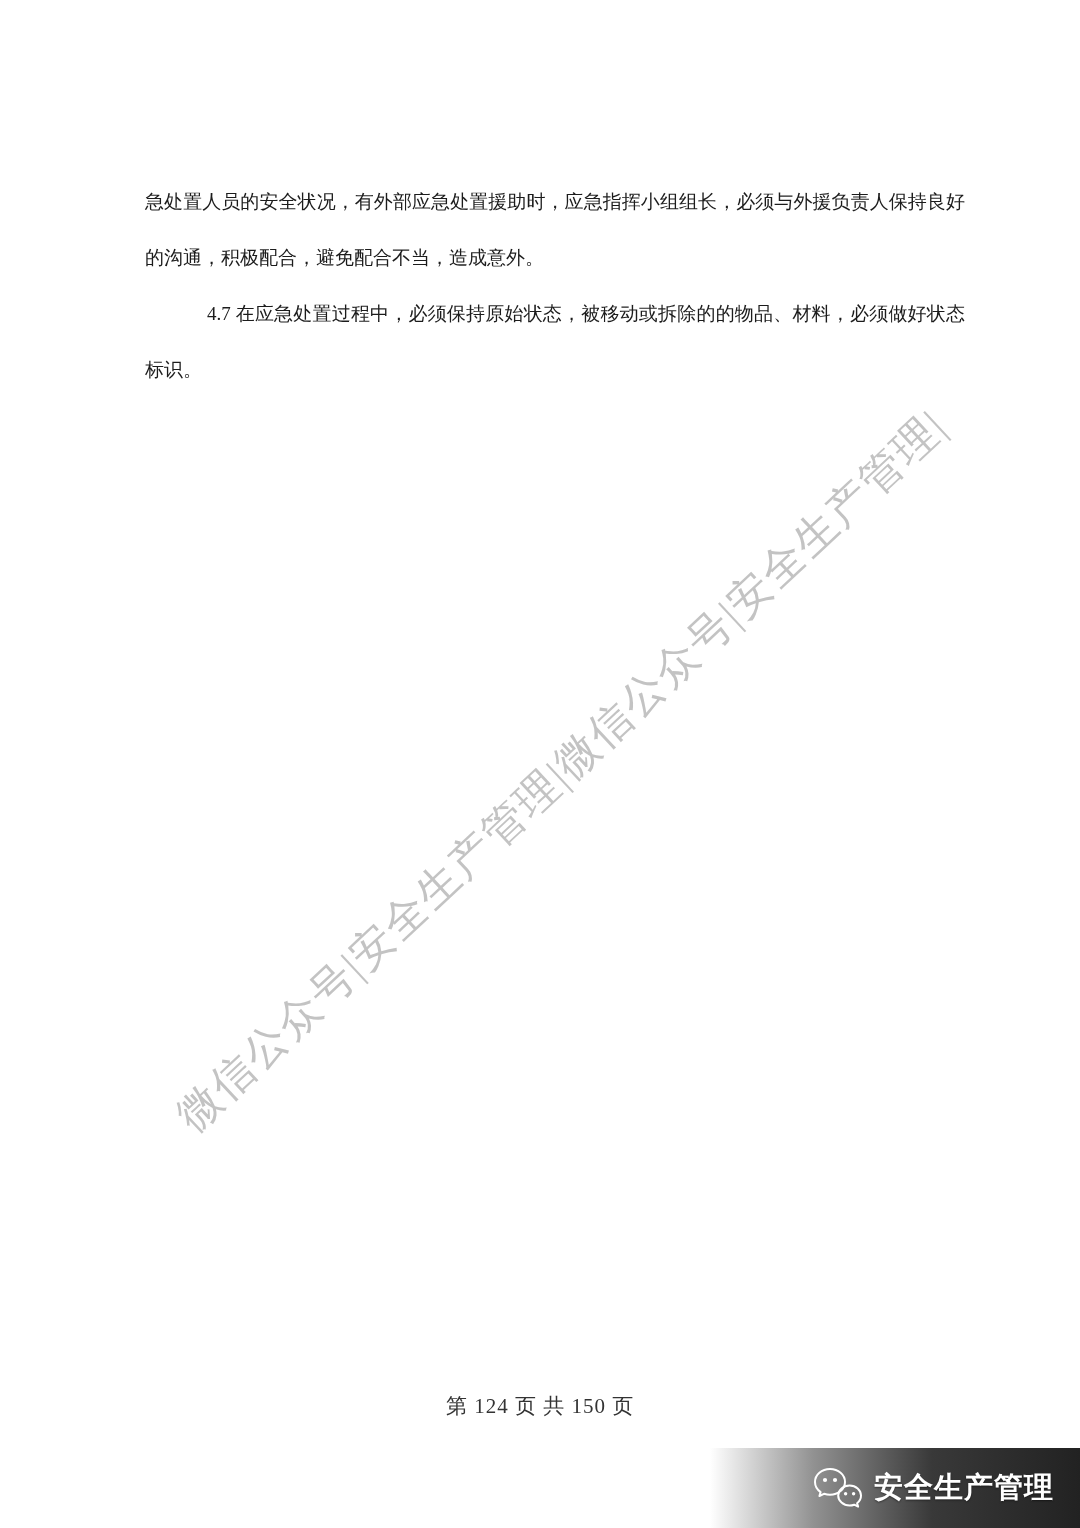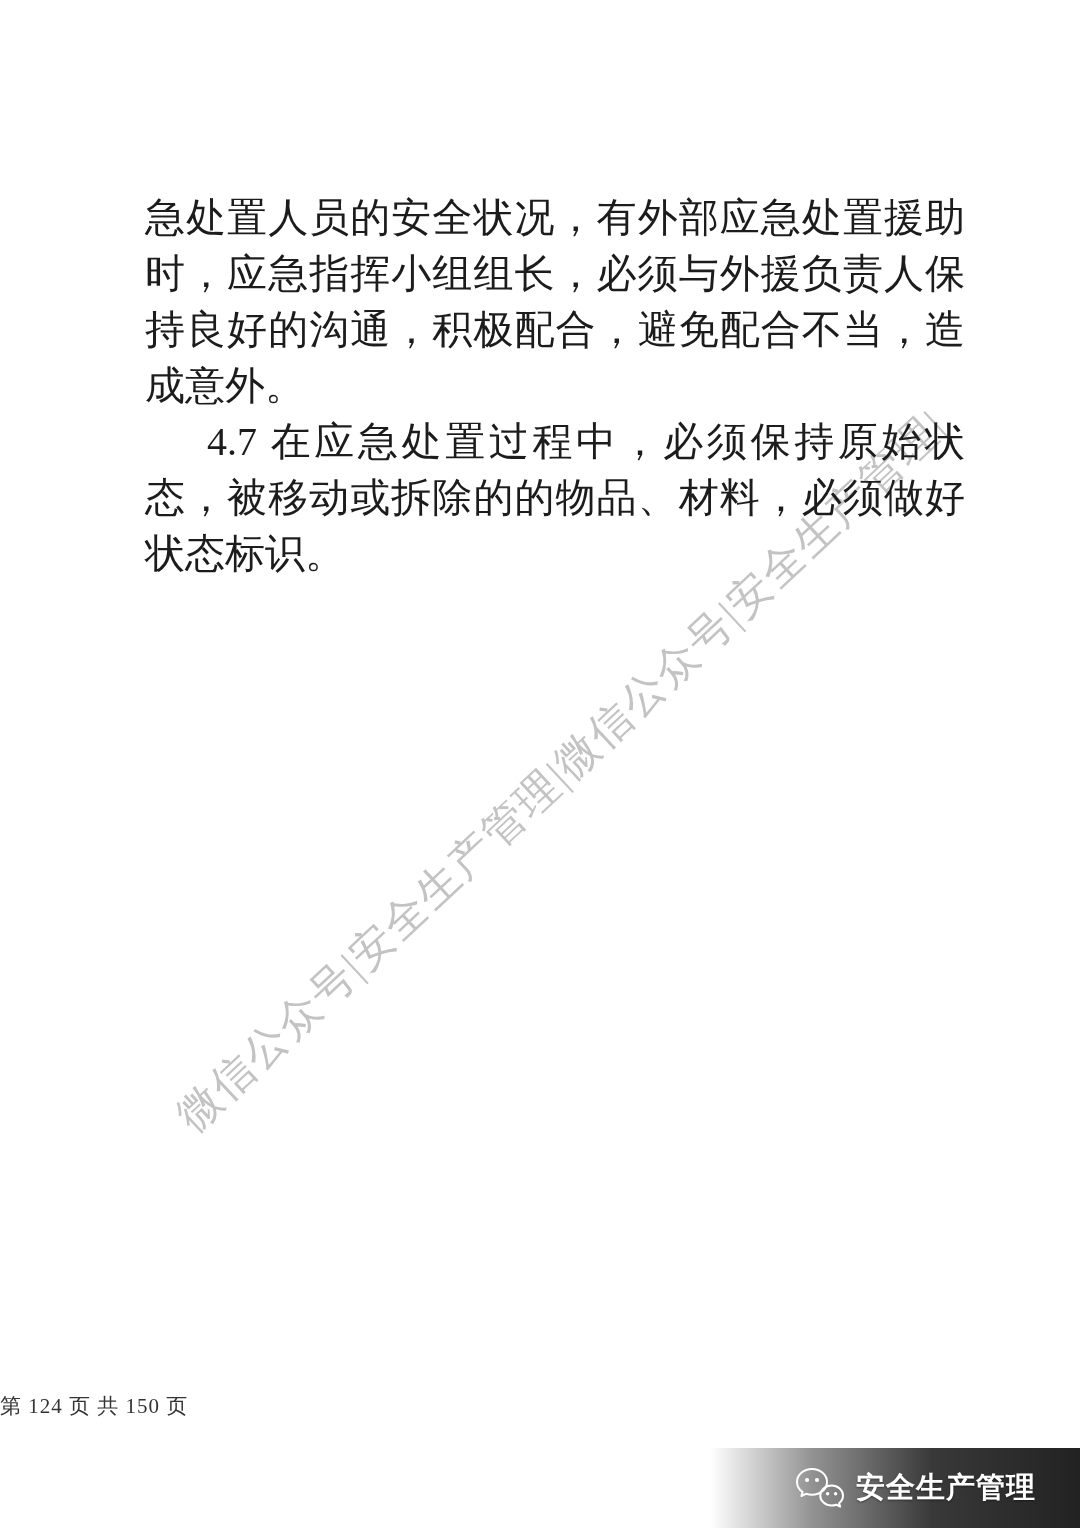--- a/index.html
+++ b/index.html
@@ -21,51 +21,52 @@
     font-size:43px;
     letter-spacing:2px;
     color:rgba(145,145,145,0.55);
     white-space:nowrap;
     pointer-events:none;
     z-index:1;
   }
   
   .content {
     position:absolute;
-    left:145px; top:190px;
+    left:145px; top:174px;
     width:820px;
-    font-size:40px;
+    font-size:19px;
     line-height:56px;
     color:#1c1c1c;
     text-align:justify;
     text-justify:inter-character;
     z-index:2;
   }
   .para { margin:0; }
   .para.indent { text-indent:62px; }
   
   .footer {
     position:absolute;
     left:0; top:1392px;
     width:100%;
+    text-align:center;
     font-size:21px;
     color:#333333;
     letter-spacing:1px;
     z-index:2;
   }
   
   .banner {
     position:absolute;
     right:0; bottom:0;
     width:370px; height:80px;
     background:linear-gradient(90deg, rgba(55,55,55,0) 0%, rgba(55,55,55,0.55) 28%, rgba(40,40,40,0.92) 60%, #222222 100%);
     display:flex;
     align-items:center;
     justify-content:flex-end;
-    padding-right:44px;
+    padding-right:26px;
     box-sizing:border-box;
     z-index:3;
   }
   .banner-title {
     color:#ffffff;
     font-family:"Liberation Sans","DejaVu Sans",sans-serif;
     font-weight:bold;
     font-size:29px;
     letter-spacing:1px;
     text-shadow:0 1px 2px rgba(0,0,0,0.45);

